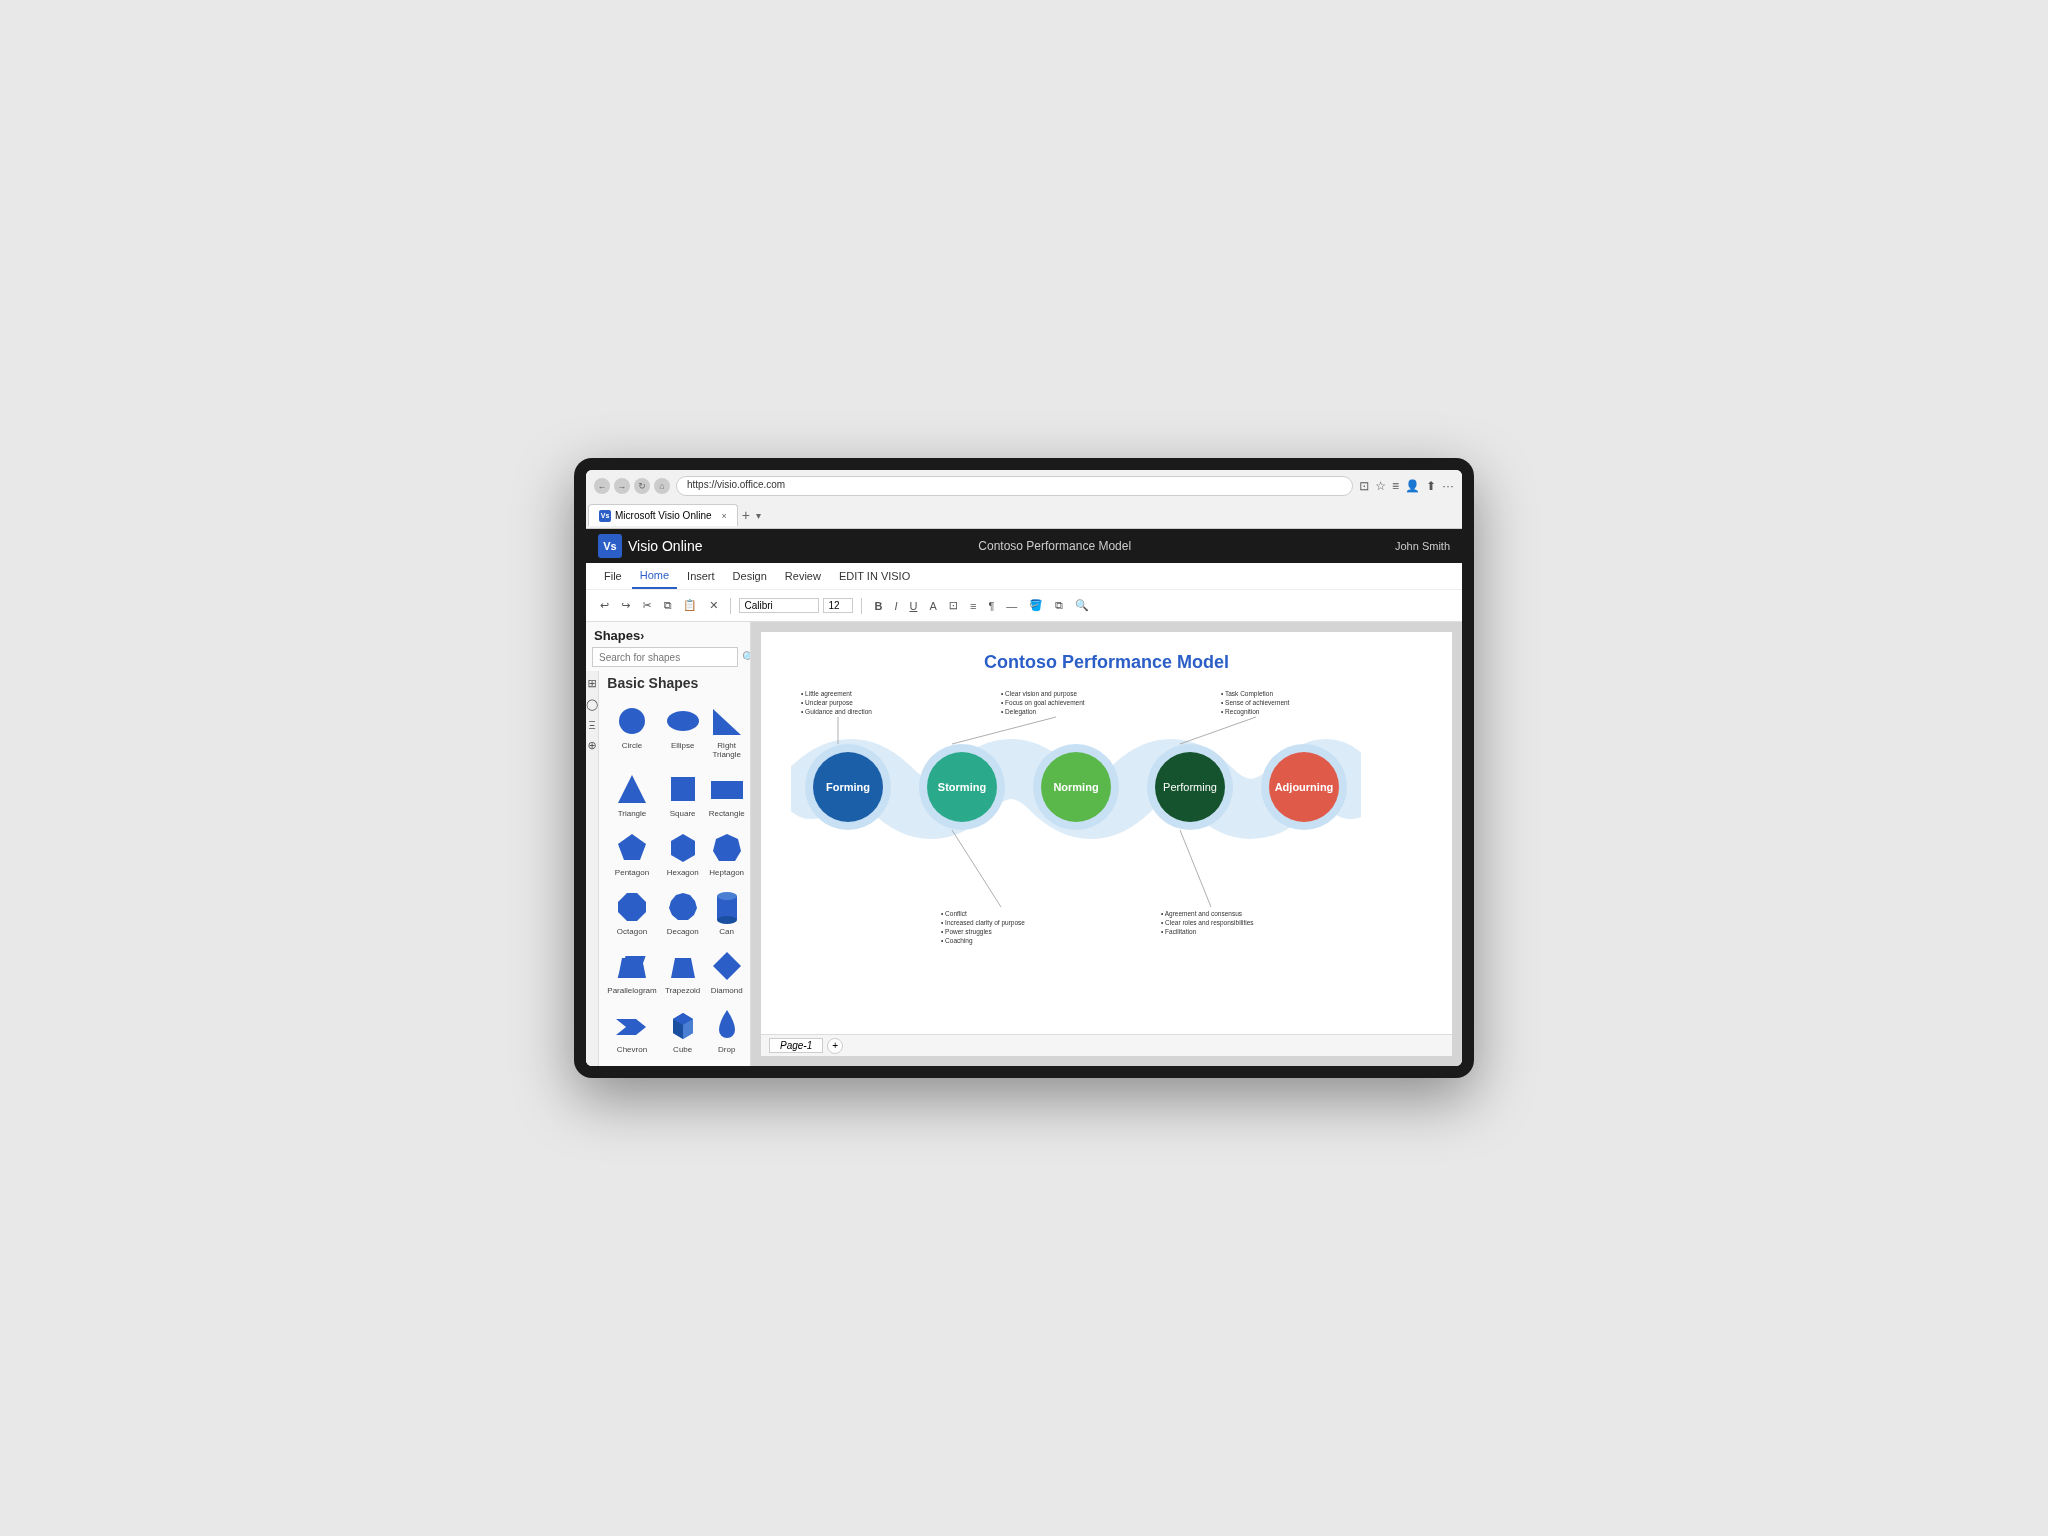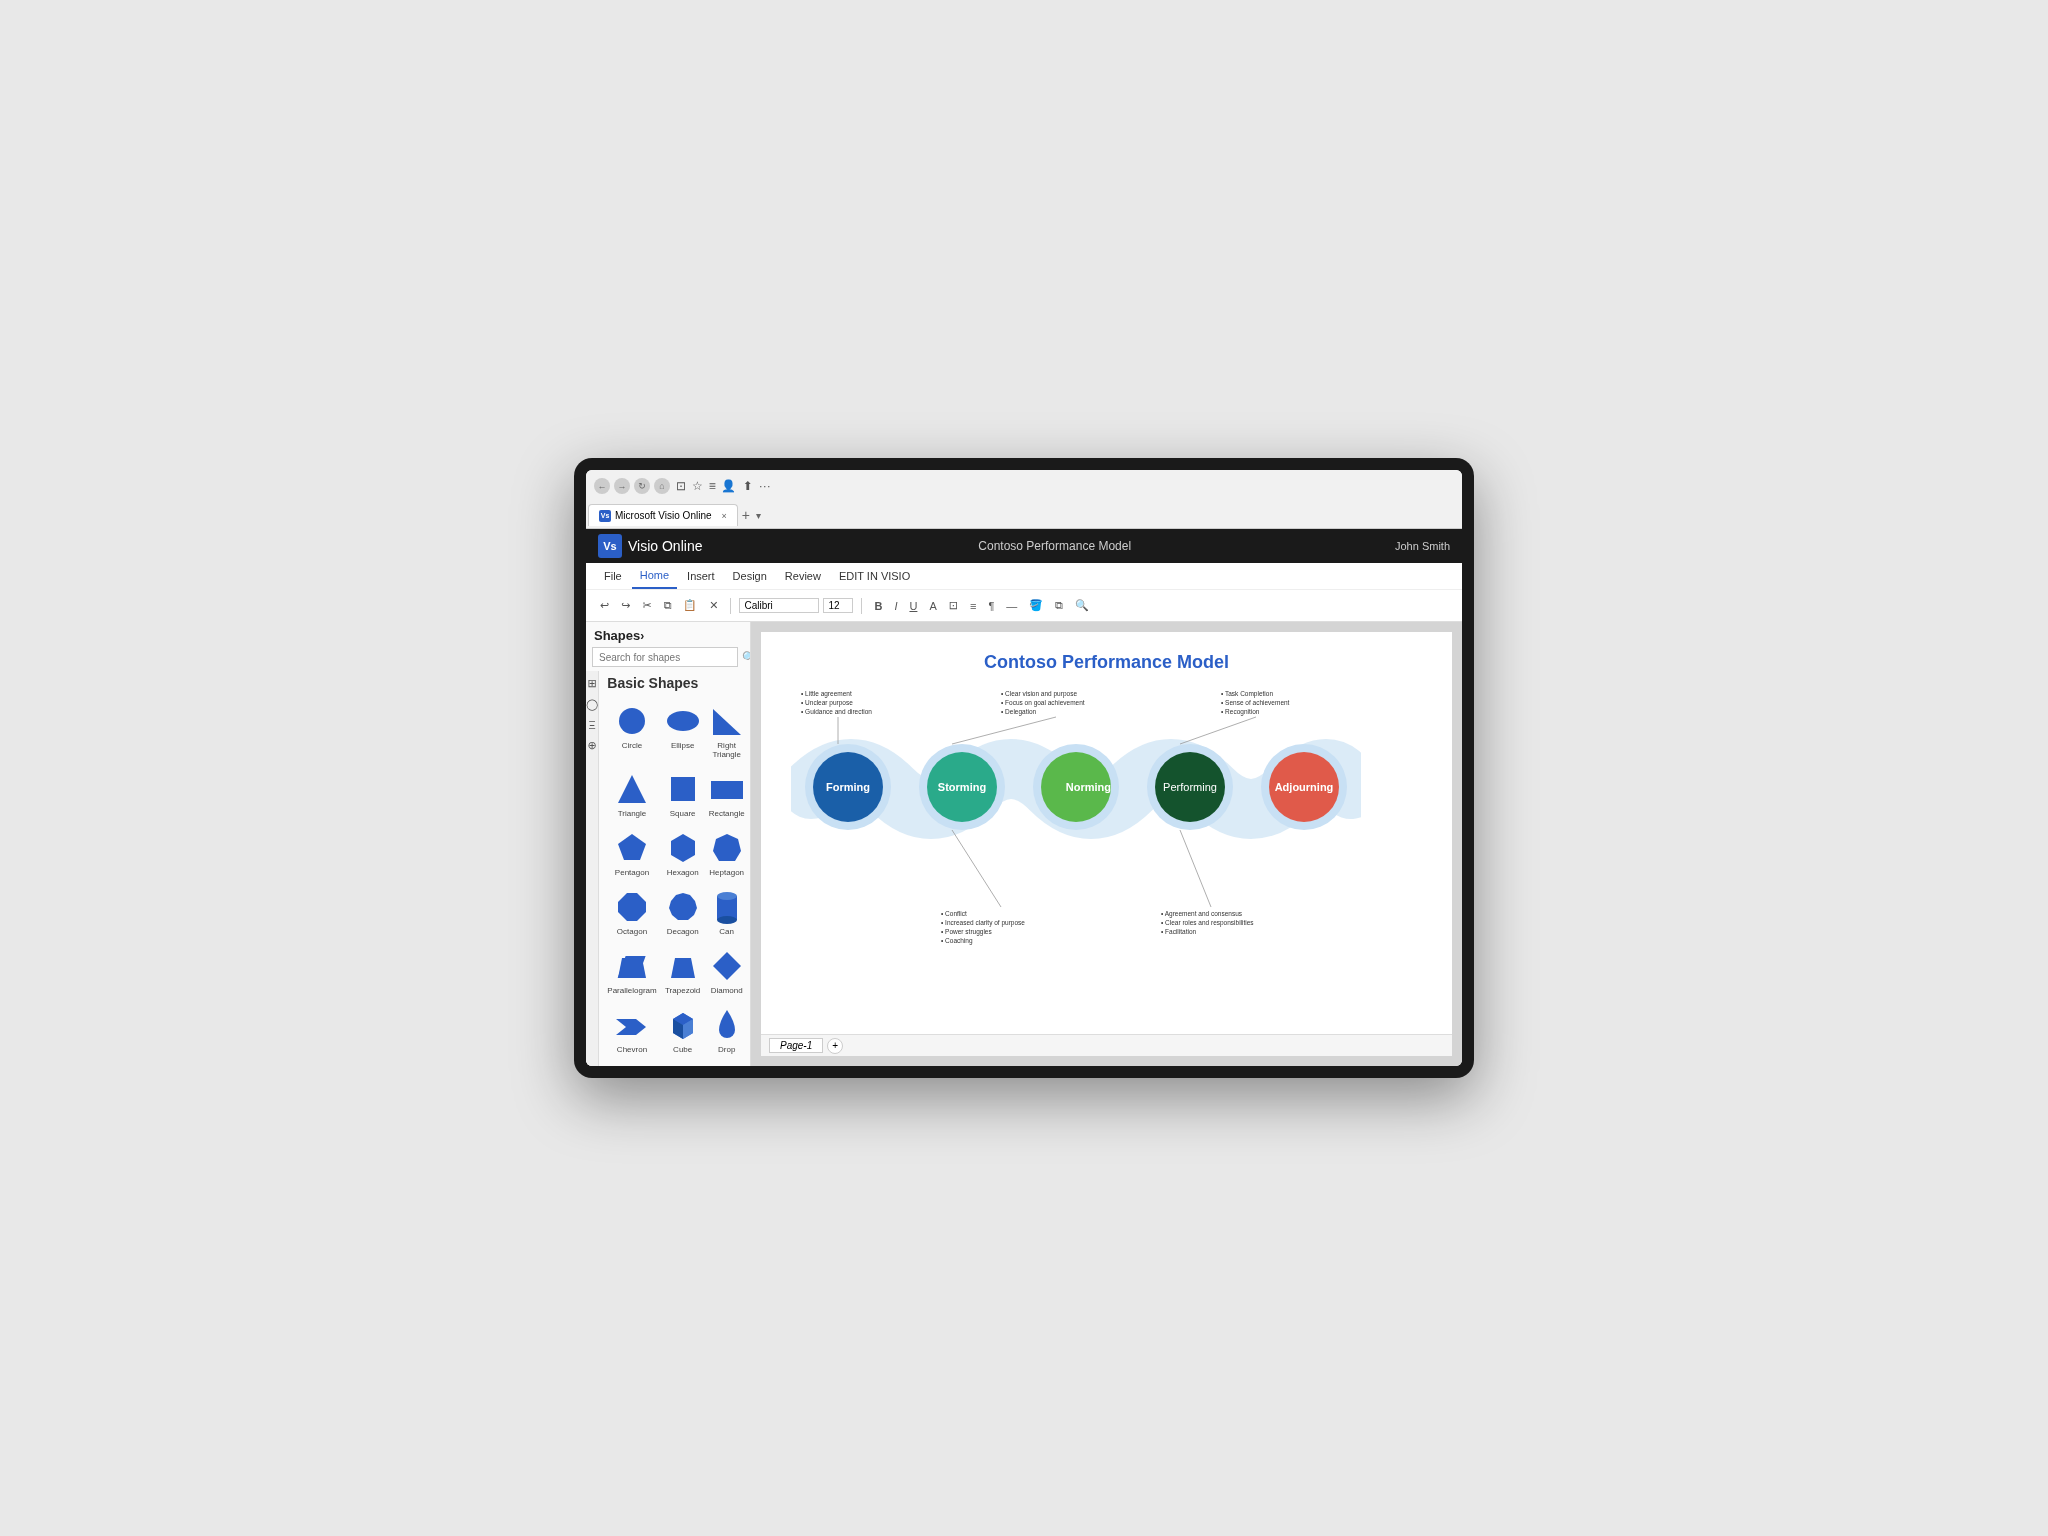--- a/index.html
+++ b/index.html
@@ -381,20 +381,21 @@
   <div class="device-inner">
 
     <div class="browser-chrome">
       <div class="browser-top">
         <div class="browser-controls">
           <button class="browser-btn">←</button>
           <button class="browser-btn">→</button>
           <button class="browser-btn">↻</button>
           <button class="browser-btn">⌂</button>
         </div>
+        <div class="address-input">https://visio.office.com</div>
         <div class="toolbar-icons">
           <span class="toolbar-icon">⊡</span>
           <span class="toolbar-icon">☆</span>
           <span class="toolbar-icon">≡</span>
           <span class="toolbar-icon">👤</span>
           <span class="toolbar-icon">⬆</span>
           <span class="toolbar-icon">···</span>
         </div>
       </div>
       <div class="tab-bar">
@@ -715,21 +716,21 @@
               <div style="display:flex;flex-direction:column;align-items:center;width:114px;">
                 <div style="width:86px;height:86px;border-radius:50%;background:#c8e0f4;display:flex;align-items:center;justify-content:center;">
                   <div style="width:70px;height:70px;border-radius:50%;background:#2aaa8a;display:flex;align-items:center;justify-content:center;color:white;font-size:11px;font-weight:600;text-align:center;">
                     <span>Storming</span>
                   </div>
                 </div>
               </div>
 
               <div style="display:flex;flex-direction:column;align-items:center;width:114px;">
                 <div style="width:86px;height:86px;border-radius:50%;background:#c8e0f4;display:flex;align-items:center;justify-content:center;">
-                  <div style="width:70px;height:70px;border-radius:50%;background:#5ab84b;display:flex;align-items:center;justify-content:flex-end;color:white;font-size:11px;font-weight:600;text-align:center;">
+                  <div style="width:70px;height:70px;border-radius:50%;background:#5ab84b;display:flex;align-items:center;justify-content:center;color:white;font-size:11px;font-weight:600;text-align:center;">
                     <span>Norming</span>
                   </div>
                 </div>
               </div>
 
               <div style="display:flex;flex-direction:column;align-items:center;width:114px;">
                 <div style="width:86px;height:86px;border-radius:50%;background:#c8e0f4;display:flex;align-items:center;justify-content:center;">
                   <div style="width:70px;height:70px;border-radius:50%;background:#14532d;display:flex;align-items:center;justify-content:center;color:white;font-size:11px;font-weight:400;text-align:center;">
                     <span>Performing</span>
                   </div>

